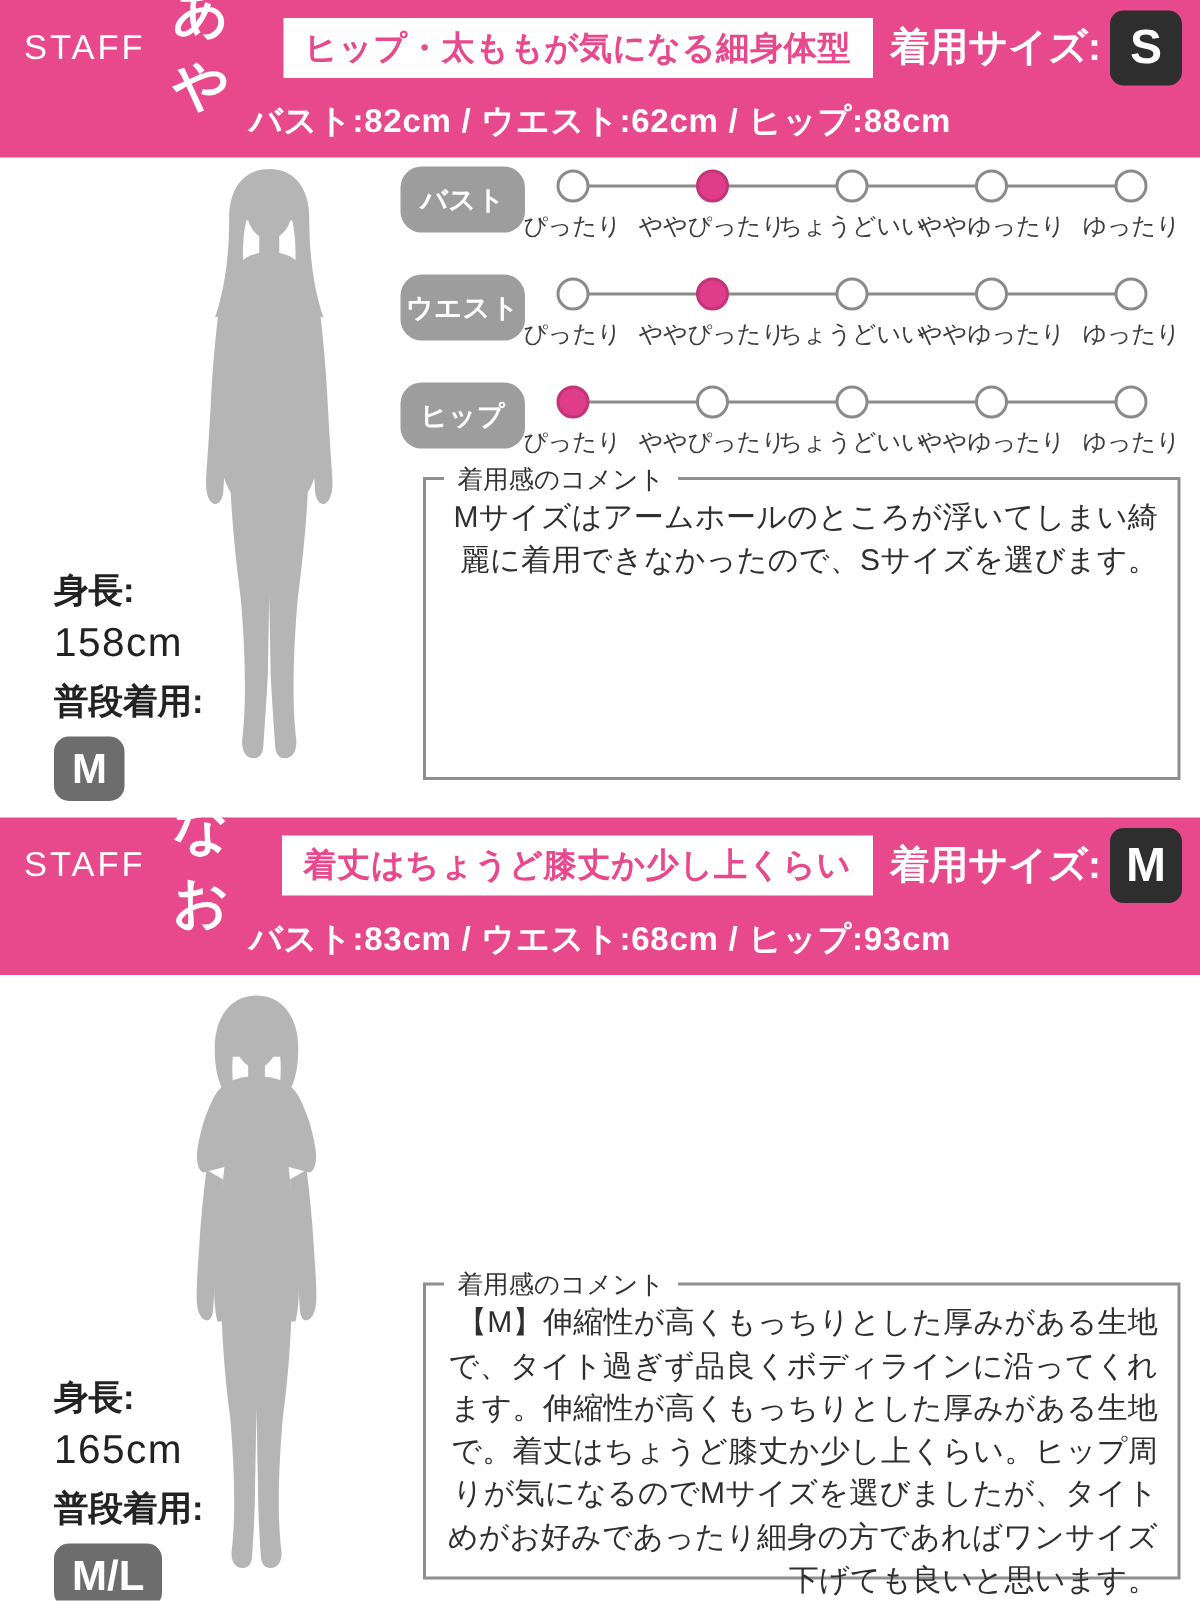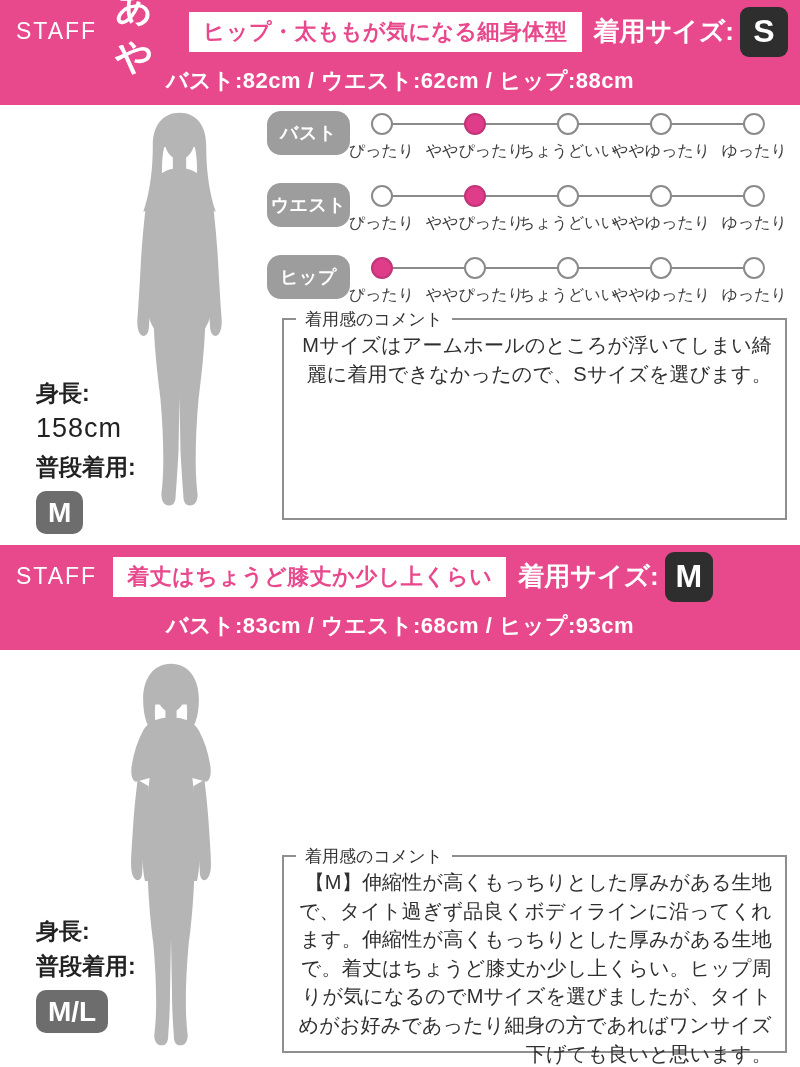--- a/index.html
+++ b/index.html
@@ -178,39 +178,41 @@
     <div class="comment-box" id="comment-0">
       <span class="comment-title">着用感のコメント</span>
       <div class="comment-text">Mサイズはアームホールのところが浮いてしまい綺麗に着用できなかったので、Sサイズを選びます。</div>
     </div>
   </div>
 
   <div class="section" id="sec-1">
     <div class="sec-header">
       <div class="hdr-row">
         <span class="staff-label">STAFF</span>
+        <span class="staff-name">なお</span>
         <span class="tag-box">着丈はちょうど膝丈か少し上くらい</span>
         <span class="wear-label">着用サイズ:</span>
         <span class="size-badge">M</span>
       </div>
       <div class="meas">バスト:83cm / ウエスト:68cm / ヒップ:93cm</div>
     </div>
 
     <svg class="silhouette" id="sil-1" width="142" height="390" viewBox="0 0 150 420" aria-hidden="true">
       <path d="M75,4 C56,4 45,20 45,42 C45,62 50,76 60,80 C58,70 57,58 58,48 L92,48 C93,58 92,70 90,80 C100,76 105,62 105,42 C105,20 94,4 75,4 Z"></path>
       <ellipse cx="75" cy="36" rx="15" ry="20"></ellipse>
       <rect x="69" y="48" width="12" height="18"></rect>
       <path d="M75,62 C60,62 50,67 45,76 C39,87 35,100 33,112 C31,122 33,130 37,131 L52,127 C50,144 48,164 46,186 C44,210 44,226 47,238 L103,238 C106,226 106,210 104,186 C102,164 100,144 98,127 L113,131 C117,130 119,122 117,112 C115,100 111,87 105,76 C100,67 90,62 75,62 Z"></path>
       <path d="M39,129 C37,146 35,164 34,182 C33,198 32,210 32,220 C32,229 34,235 38,237 C42,238 44,234 44,227 C45,213 46,198 48,184 C49,170 50,152 51,136 Z"></path>
       <path d="M111,129 C113,146 115,164 116,182 C117,198 118,210 118,220 C118,229 116,235 112,237 C108,238 106,234 106,227 C105,213 104,198 102,184 C101,170 100,152 99,136 Z"></path>
       <path d="M50,236 C51,260 53,284 56,306 C58,328 59,350 59,368 C59,384 58,396 57,404 C57,411 60,415 65,415 C70,415 72,411 72,404 C73,390 74,372 74,354 L75,300 L76,354 C76,372 77,390 78,404 C78,411 80,415 85,415 C90,415 93,411 93,404 C92,396 91,384 91,368 C91,350 92,328 94,306 C97,284 99,260 100,236 Z"></path>
     </svg>
 
     <div class="info" id="info-1">
       <div class="info-label">身長:</div>
+      <div class="info-value">165cm</div>
       <div class="info-label">普段着用:</div>
       <div class="usual-badge">M/L</div>
     </div>
 
     <div class="comment-box" id="comment-1">
       <span class="comment-title">着用感のコメント</span>
       <div class="comment-text">【M】伸縮性が高くもっちりとした厚みがある生地で、タイト過ぎず品良くボディラインに沿ってくれます。伸縮性が高くもっちりとした厚みがある生地で。着丈はちょうど膝丈か少し上くらい。ヒップ周りが気になるのでMサイズを選びましたが、タイトめがお好みであったり細身の方であればワンサイズ下げても良いと思います。</div>
     </div>
   </div>
 

